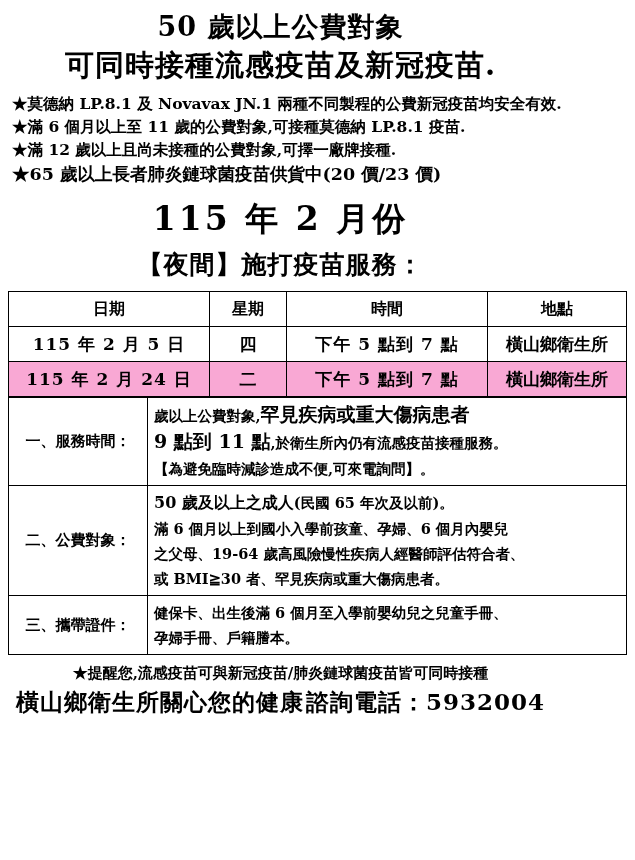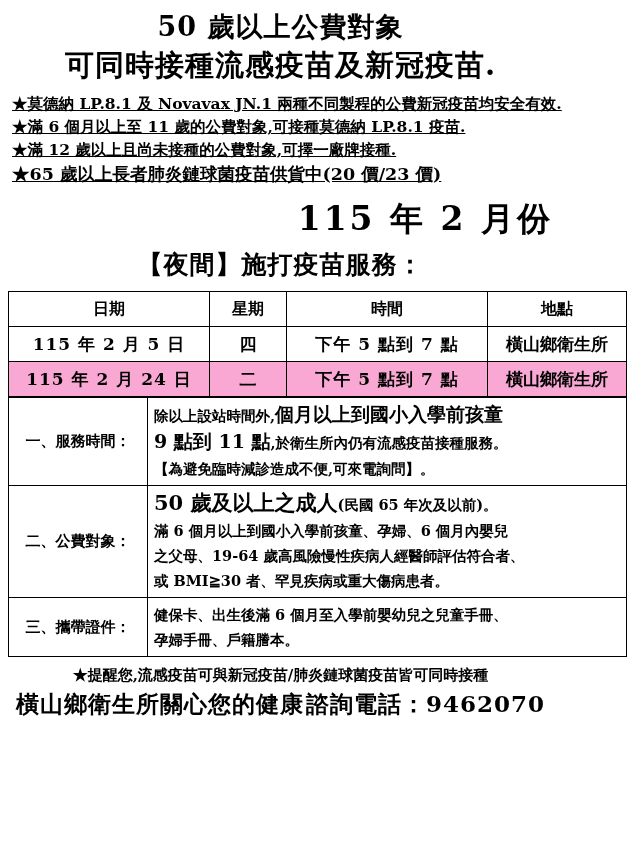--- a/index.html
+++ b/index.html
@@ -39,35 +39,34 @@
   .bullets {
     margin-top: 8px;
     padding: 0 4px;
   }
   .bullet {
     font-size: 15.5px;
     font-weight: bold;
     line-height: 23px;
     white-space: nowrap;
     letter-spacing: 0px;
-    text-decoration: underline;
   }
   .bullet-big {
     font-size: 17.5px;
     line-height: 26px;
   }
   .note-line {
     text-align: center;
     font-size: 15.5px;
     font-weight: bold;
     line-height: 24px;
     margin-top: 1px;
   }
   .month-line {
-    text-align: right;
+    text-align: center;
     font-size: 33px;
     font-weight: bold;
     line-height: 48px;
     letter-spacing: 3px;
     margin-top: 8px;
   }
   .service-line {
     text-align: center;
     font-size: 25px;
     font-weight: bold;
@@ -123,21 +122,21 @@
   td.content {
     text-align: left;
     font-size: 15px;
     font-weight: bold;
     line-height: 25px;
   }
   .txt-lg {
     font-size: 19px;
   }
   .txt-xl {
-    font-size: 21px;
+    font-size: 16px;
   }
   .txt-sm {
     font-size: 14.5px;
   }
   .bottom-note {
     text-align: center;
     font-size: 15px;
     font-weight: bold;
     margin-top: 7px;
     line-height: 22px;
@@ -196,21 +195,21 @@
       </tr>
     </tbody>
   </table>
 
   <table class="info">
     <tbody>
       <tr>
         <td class="label">一、服務時間：</td>
         <td class="content">
           <div>
-            <span class="txt-sm">除以上設站時間外,</span><span class="txt-lg">個月以上到國小入學前孩童</span>
+            <span class="txt-sm">歲以上公費對象,</span><span class="txt-lg">罕見疾病或重大傷病患者</span>
           </div>
           <div>
             <span class="txt-lg">9 點到 11 點</span><span class="txt-sm">,於衛生所內仍有流感疫苗接種服務。</span>
           </div>
           <div class="txt-sm">【為避免臨時減診造成不便,可來電詢問】。</div>
         </td>
       </tr>
       <tr>
         <td class="label">二、公費對象：</td>
         <td class="content">
@@ -229,16 +228,16 @@
           <div class="txt-sm">孕婦手冊、戶籍謄本。</div>
         </td>
       </tr>
     </tbody>
   </table>
 
   <div class="bottom-note">★提醒您,流感疫苗可與新冠疫苗/肺炎鏈球菌疫苗皆可同時接種</div>
 
   <div class="footer">
     <div>橫山鄉衛生所關心您的健康</div>
-    <div>諮詢電話：9462070</div>
+    <div>諮詢電話：5932004</div>
   </div>
 
 </div>
 
 </body></html>

